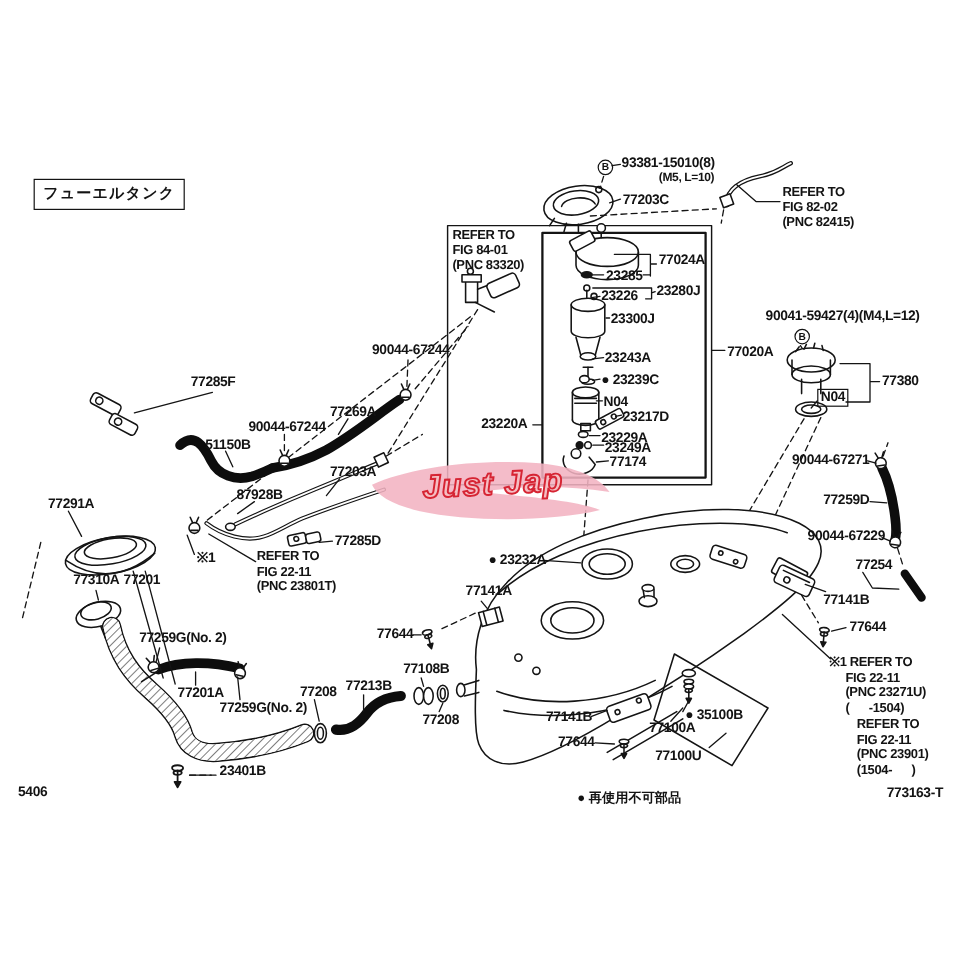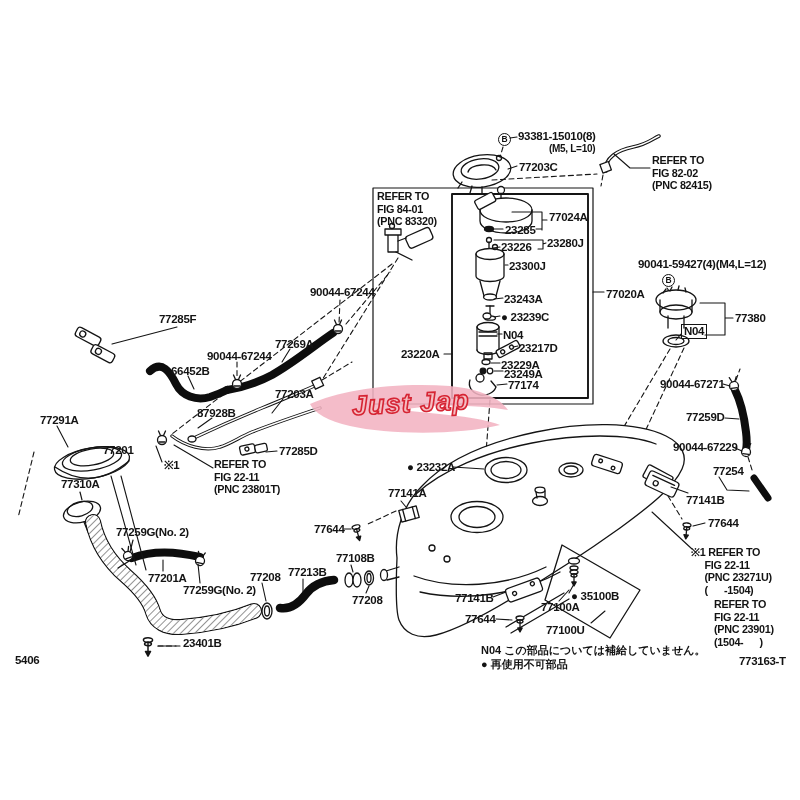--- a/index.html
+++ b/index.html
@@ -335,20 +335,21 @@
       <line x1="176" y1="646" x2="158" y2="646"></line>
     </g>
   </g>
 </svg>
 
 <svg class="wmswoosh" width="230" height="62" viewBox="0 0 230 62" style="left:300px;top:378px;position:absolute;">
   <path d="M10,26 C40,12 95,4 150,8 C180,11 200,20 208,32 C170,26 130,27 100,32 C140,36 180,39 200,47 C160,57 90,57 50,48 C28,43 14,35 10,26 Z" fill="#f2b3c1" opacity="0.88"></path>
 </svg>
 <div class="wmtext">Just Jap</div>
 
+<div class="figtitle">フューエルタンク</div>
 
 <div class="circ" style="left:498px;top:133px">B</div>
 <div class="circ" style="left:662px;top:274px">B</div>
 
 <div class="lbl" style="left:518px;top:130px">93381-15010(8)</div>
 <div class="lbl sm" style="left:549px;top:143px">(M5, L=10)</div>
 <div class="lbl" style="left:519px;top:161px">77203C</div>
 
 <div class="lbl ref" style="left:652px;top:154px">REFER TO
 FIG 82-02
@@ -368,30 +369,30 @@
 <div class="lbl" style="left:519px;top:342px">23217D</div>
 <div class="lbl" style="left:501px;top:359px">23229A</div>
 <div class="lbl" style="left:504px;top:368px">23249A</div>
 <div class="lbl" style="left:508px;top:379px">77174</div>
 <div class="lbl" style="left:401px;top:348px">23220A</div>
 
 <div class="lbl" style="left:310px;top:286px">90044-67244</div>
 <div class="lbl" style="left:159px;top:313px">77285F</div>
 <div class="lbl" style="left:275px;top:338px">77269A</div>
 <div class="lbl" style="left:207px;top:350px">90044-67244</div>
-<div class="lbl" style="left:171px;top:365px">66452B</div>
+<div class="lbl" style="left:171px;top:365px">51150B</div>
 <div class="lbl" style="left:275px;top:388px">77203A</div>
 <div class="lbl" style="left:197px;top:407px">87928B</div>
 <div class="lbl" style="left:40px;top:414px">77291A</div>
 <div class="lbl" style="left:279px;top:445px">77285D</div>
 <div class="lbl" style="left:164px;top:459px">※1</div>
 <div class="lbl ref" style="left:214px;top:458px">REFER TO
 FIG 22-11
 (PNC 23801T)</div>
-<div class="lbl" style="left:103px;top:444px">77201</div>
+<div class="lbl" style="left:103px;top:478px">77201</div>
 <div class="lbl" style="left:61px;top:478px">77310A</div>
 <div class="lbl" style="left:116px;top:526px">77259G(No. 2)</div>
 <div class="lbl" style="left:148px;top:572px">77201A</div>
 <div class="lbl" style="left:183px;top:584px">77259G(No. 2)</div>
 <div class="lbl" style="left:250px;top:571px">77208</div>
 <div class="lbl" style="left:183px;top:637px">23401B</div>
 
 <div class="lbl" style="left:288px;top:566px">77213B</div>
 <div class="lbl" style="left:336px;top:552px">77108B</div>
 <div class="lbl" style="left:352px;top:594px">77208</div>
@@ -417,19 +418,18 @@
 
 <div class="lbl ref" style="left:691px;top:546px">※1 REFER TO
      FIG 22-11
      (PNC 23271U)
      (      -1504)</div>
 <div class="lbl ref" style="left:714px;top:598px">REFER TO
 FIG 22-11
 (PNC 23901)
 (1504-      )</div>
 
-<div class="jnote" style="left:481px;top:643px">N04 この部品については補給していません。</div>
 <div class="jnote" style="left:481px;top:657px">● 再使用不可部品</div>
 
 <div class="lbl" style="left:15px;top:654px">5406</div>
 <div class="lbl" style="left:739px;top:655px">773163-T</div>
 
 </div>
 
 </body></html>

